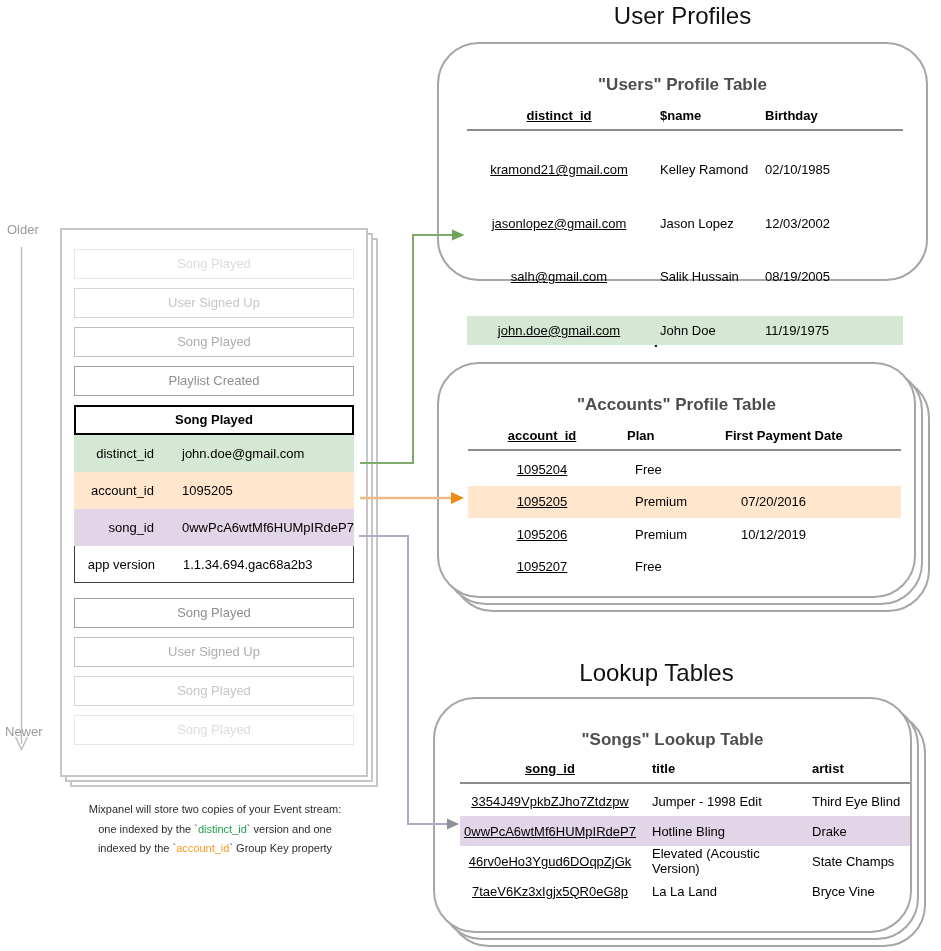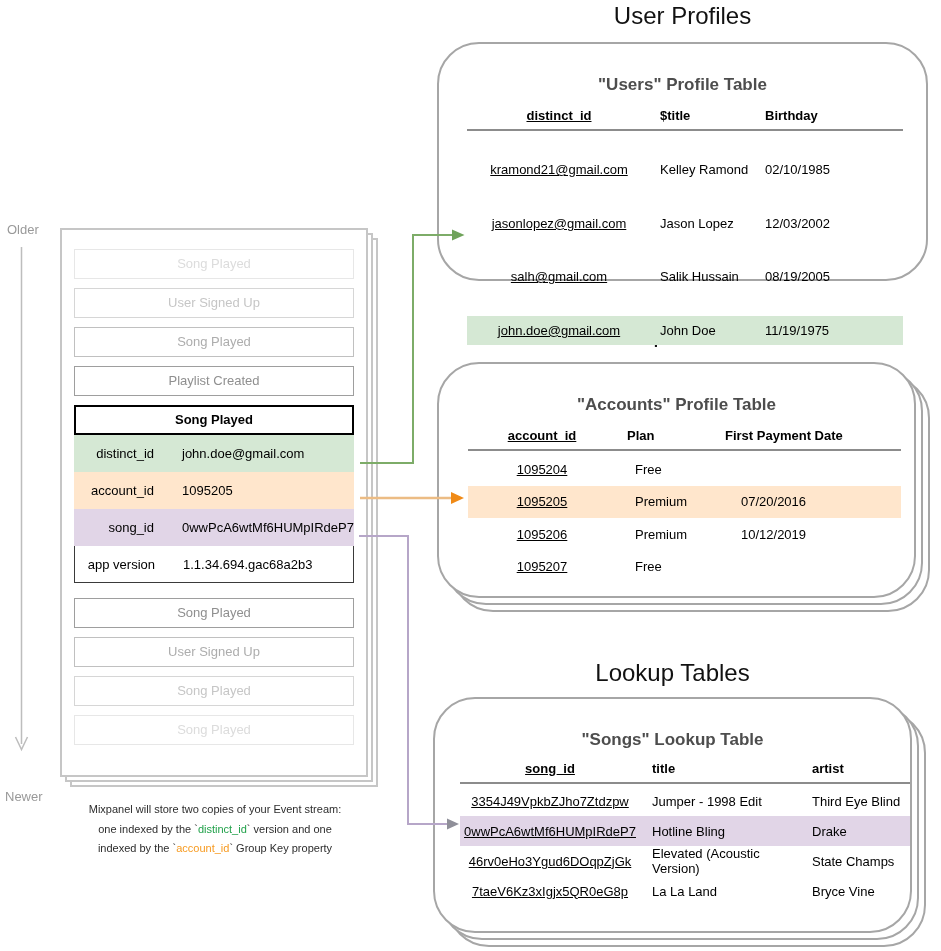--- a/index.html
+++ b/index.html
@@ -5,26 +5,26 @@
   * { margin:0; padding:0; box-sizing:border-box; }
   html,body { background:#fff; }
   .canvas {
     position:relative; width:941px; height:951px; background:#fff;
     font-family:"Liberation Sans","DejaVu Sans",sans-serif; color:#000; overflow:hidden;
   }
   .section-title { position:absolute; text-align:center; font-size:24px; color:#111; }
   #es-title { left:60px; top:186px; width:308px; }
   #up-title { left:437px; top:2px;  width:491px; }
   #gp-title { left:437px; top:320px; width:479px; }
-  #lt-title { left:433px; top:659px; width:479px; }
+  #lt-title { left:417px; top:659px; width:479px; }
 
   
   .tl-label { position:absolute; font-size:13px; color:#999; }
   #older { left:7px; top:222px; }
-  #newer { left:5px; top:789px;text-align:center; }
+  #newer { left:5px; top:724px;text-align:center; }
 
   
   .es-stack { position:absolute; width:308px; height:549px; border:2px solid #c6c6c6; background:#fff; }
   #es-stack2 { left:70px; top:238px; }
   #es-stack1 { left:65px; top:233px; }
   .es-box {
     position:absolute; left:60px; top:228px; width:308px; height:549px;
     border:2px solid #c6c6c6; background:#fff; padding:19px 12px 0 12px;
   }
   .es-row {
@@ -144,21 +144,21 @@
     <div class="es-row f2">User Signed Up</div>
     <div class="es-row f3">Song Played</div>
     <div class="es-row f4">Song Played</div>
   </div>
 
   <div class="card" id="up-card">
     <div class="card-heading">"Users" Profile Table</div>
     <div class="ptable" id="users-table">
       <div class="hdr">
         <span class="c1 u">distinct_id</span>
-        <span class="c2">$title</span>
+        <span class="c2">$name</span>
         <span class="c3">Birthday</span>
       </div>
       <div class="h-rule"></div>
       <div class="trow">
         <span class="c1 u">kramond21@gmail.com</span>
         <span class="c2">Kelley Ramond</span>
         <span class="c3">02/10/1985</span>
       </div>
       <div class="trow">
         <span class="c1 u">jasonlopez@gmail.com</span>

